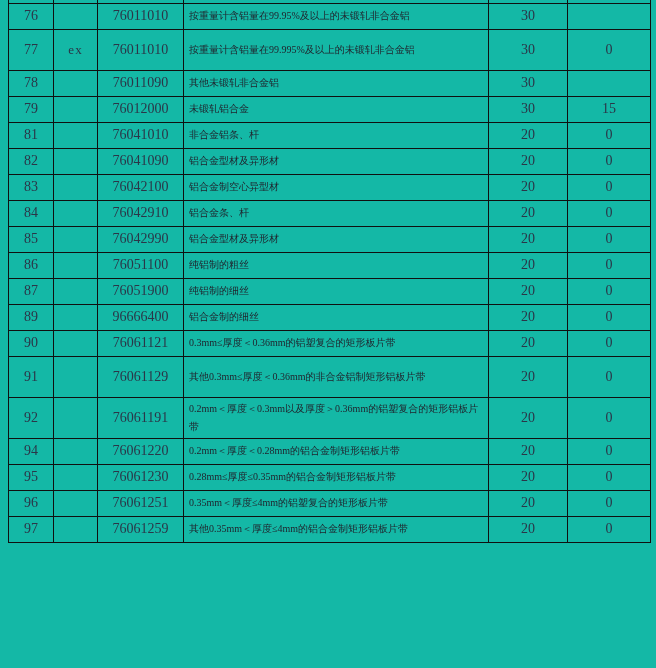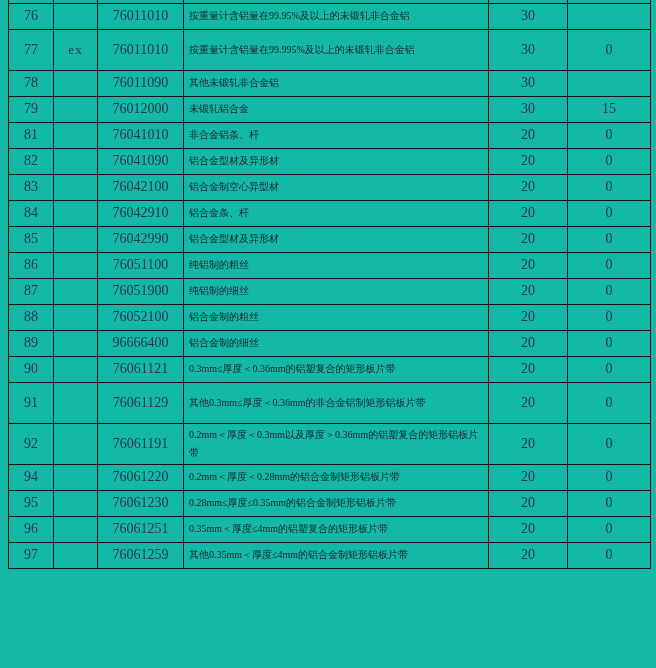--- a/index.html
+++ b/index.html
@@ -156,28 +156,20 @@
         </tr>
         <tr class="data-row">
           <td class="seq">87</td>
           <td class="ex"></td>
           <td class="code">76051900</td>
           <td class="desc">纯铝制的细丝</td>
           <td class="r1">20</td>
           <td class="r2">0</td>
         </tr>
         <tr class="data-row">
-          <td class="seq">88</td>
-          <td class="ex"></td>
-          <td class="code">76052100</td>
-          <td class="desc">铝合金制的粗丝</td>
-          <td class="r1">20</td>
-          <td class="r2">0</td>
-        </tr>
-        <tr class="data-row">
           <td class="seq">89</td>
           <td class="ex"></td>
           <td class="code">96666400</td>
           <td class="desc">铝合金制的细丝</td>
           <td class="r1">20</td>
           <td class="r2">0</td>
         </tr>
         <tr class="data-row">
           <td class="seq">90</td>
           <td class="ex"></td>

